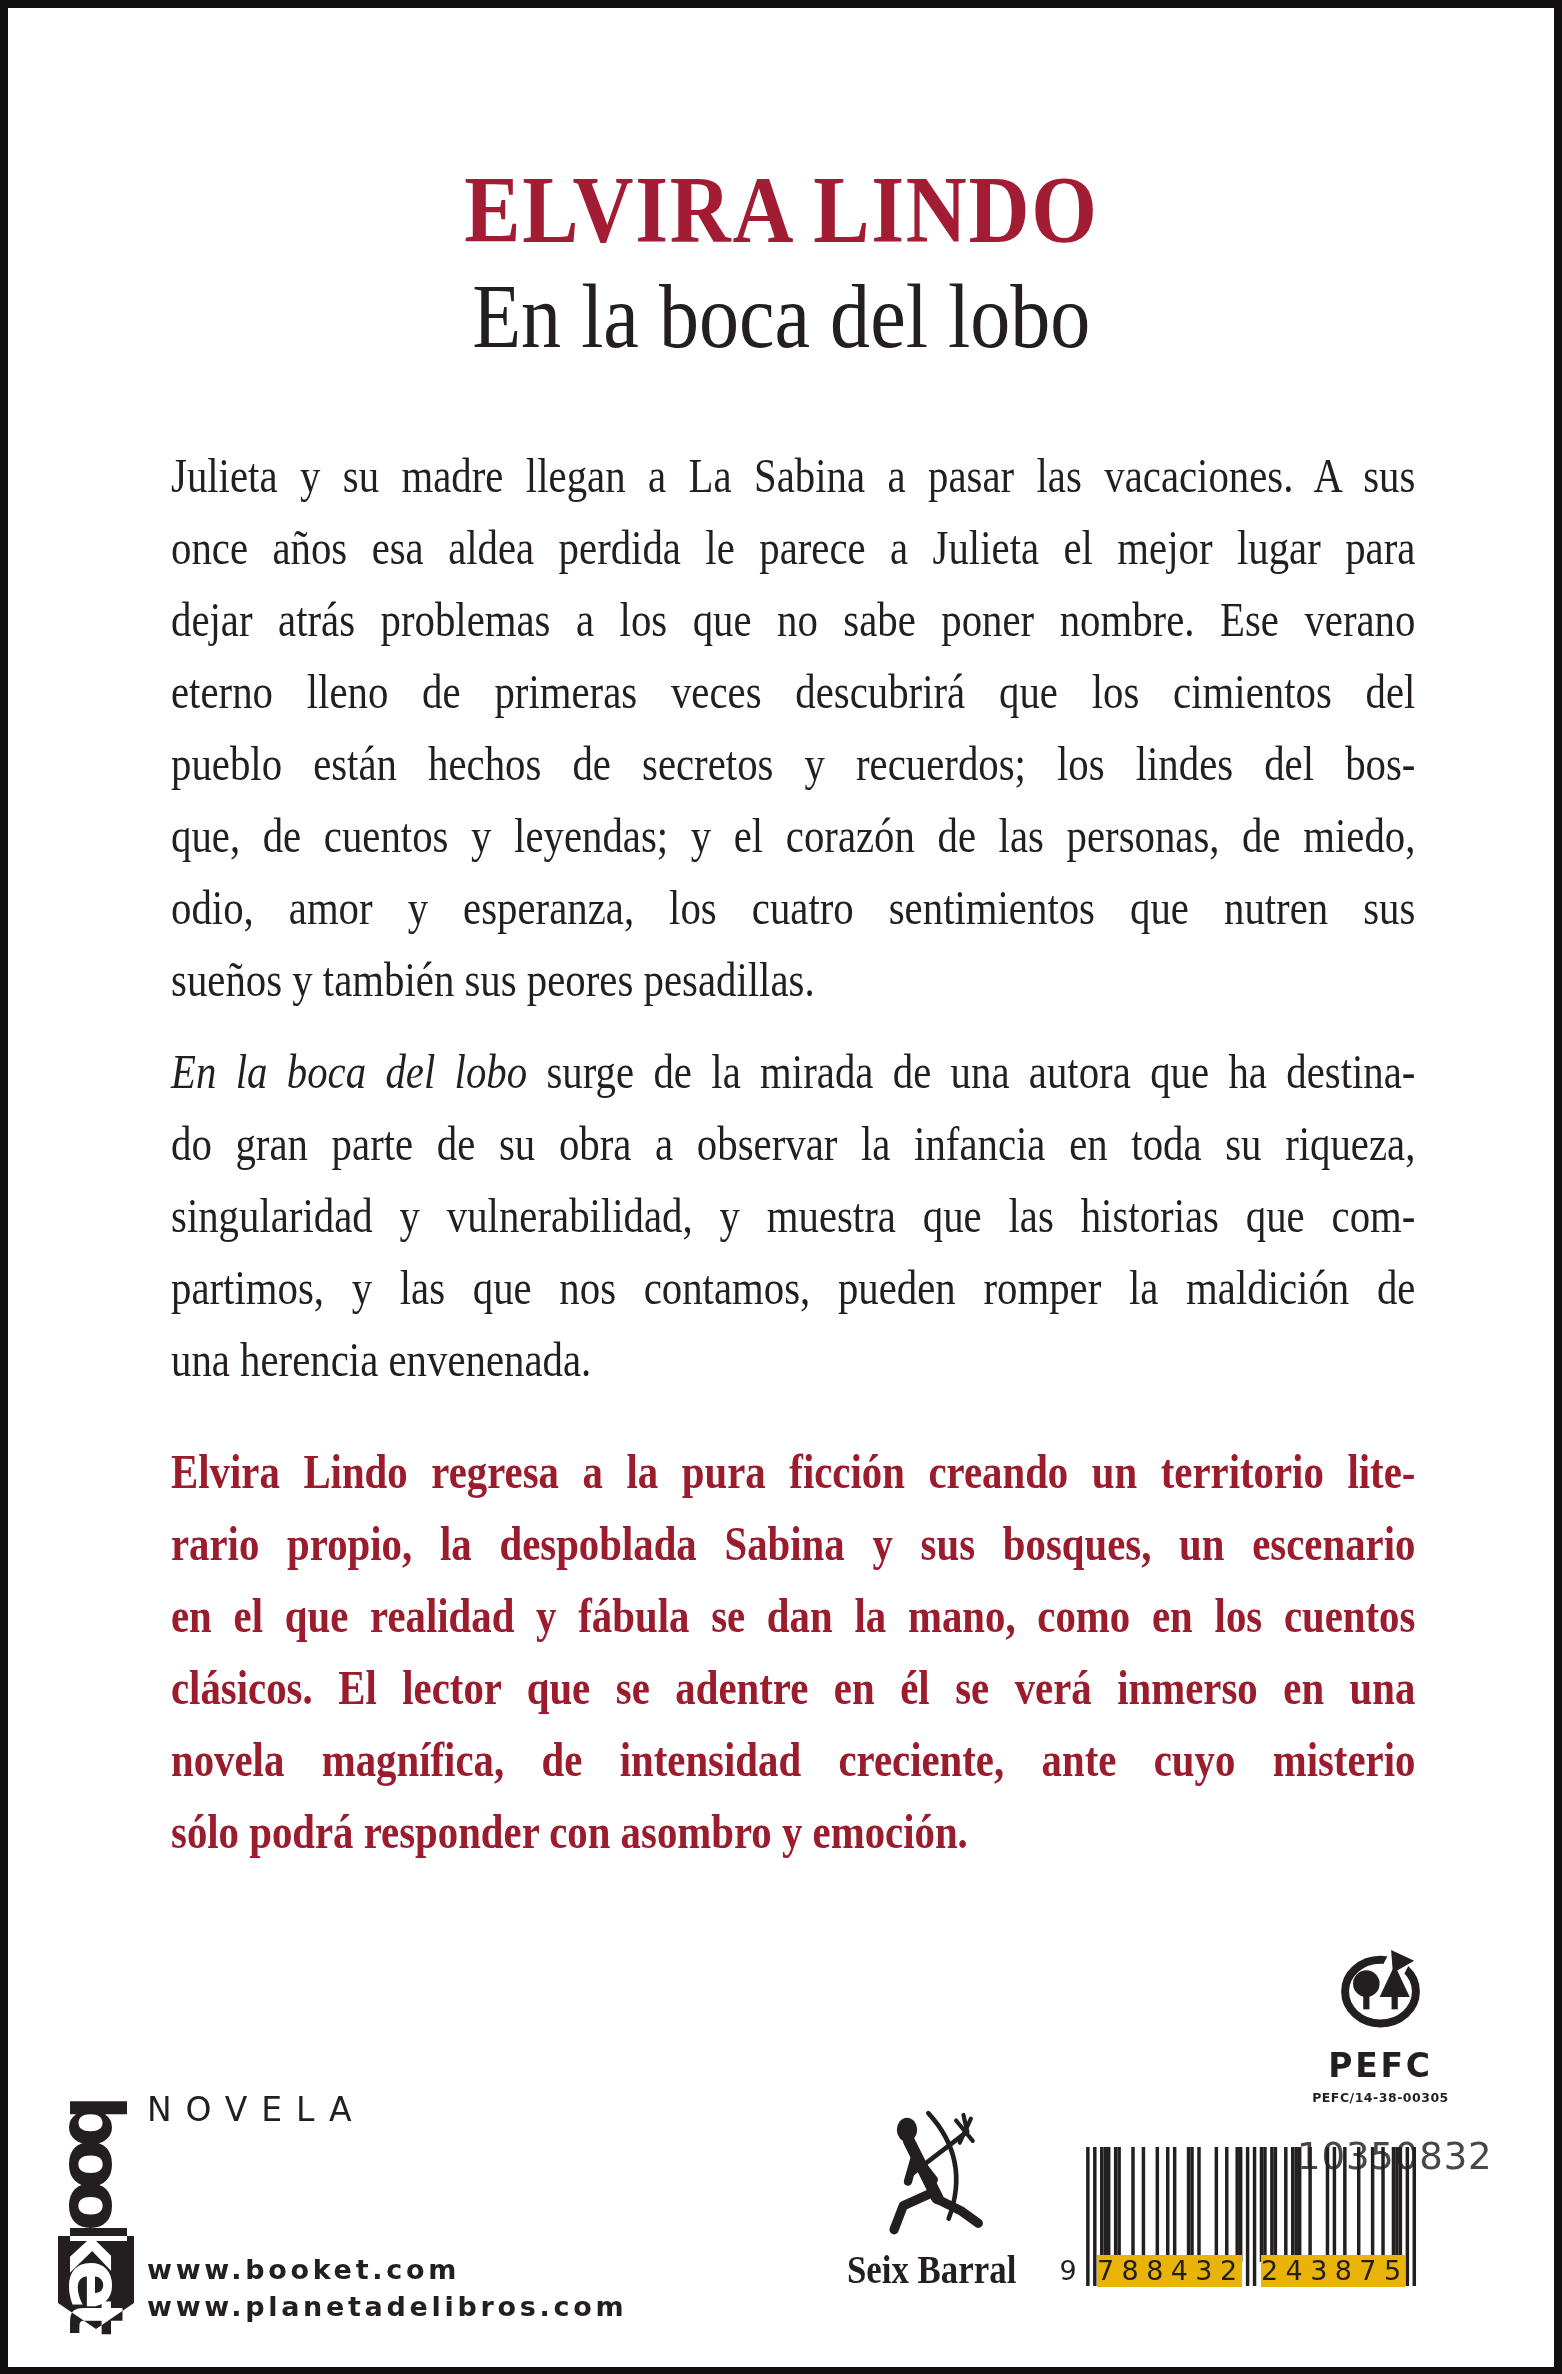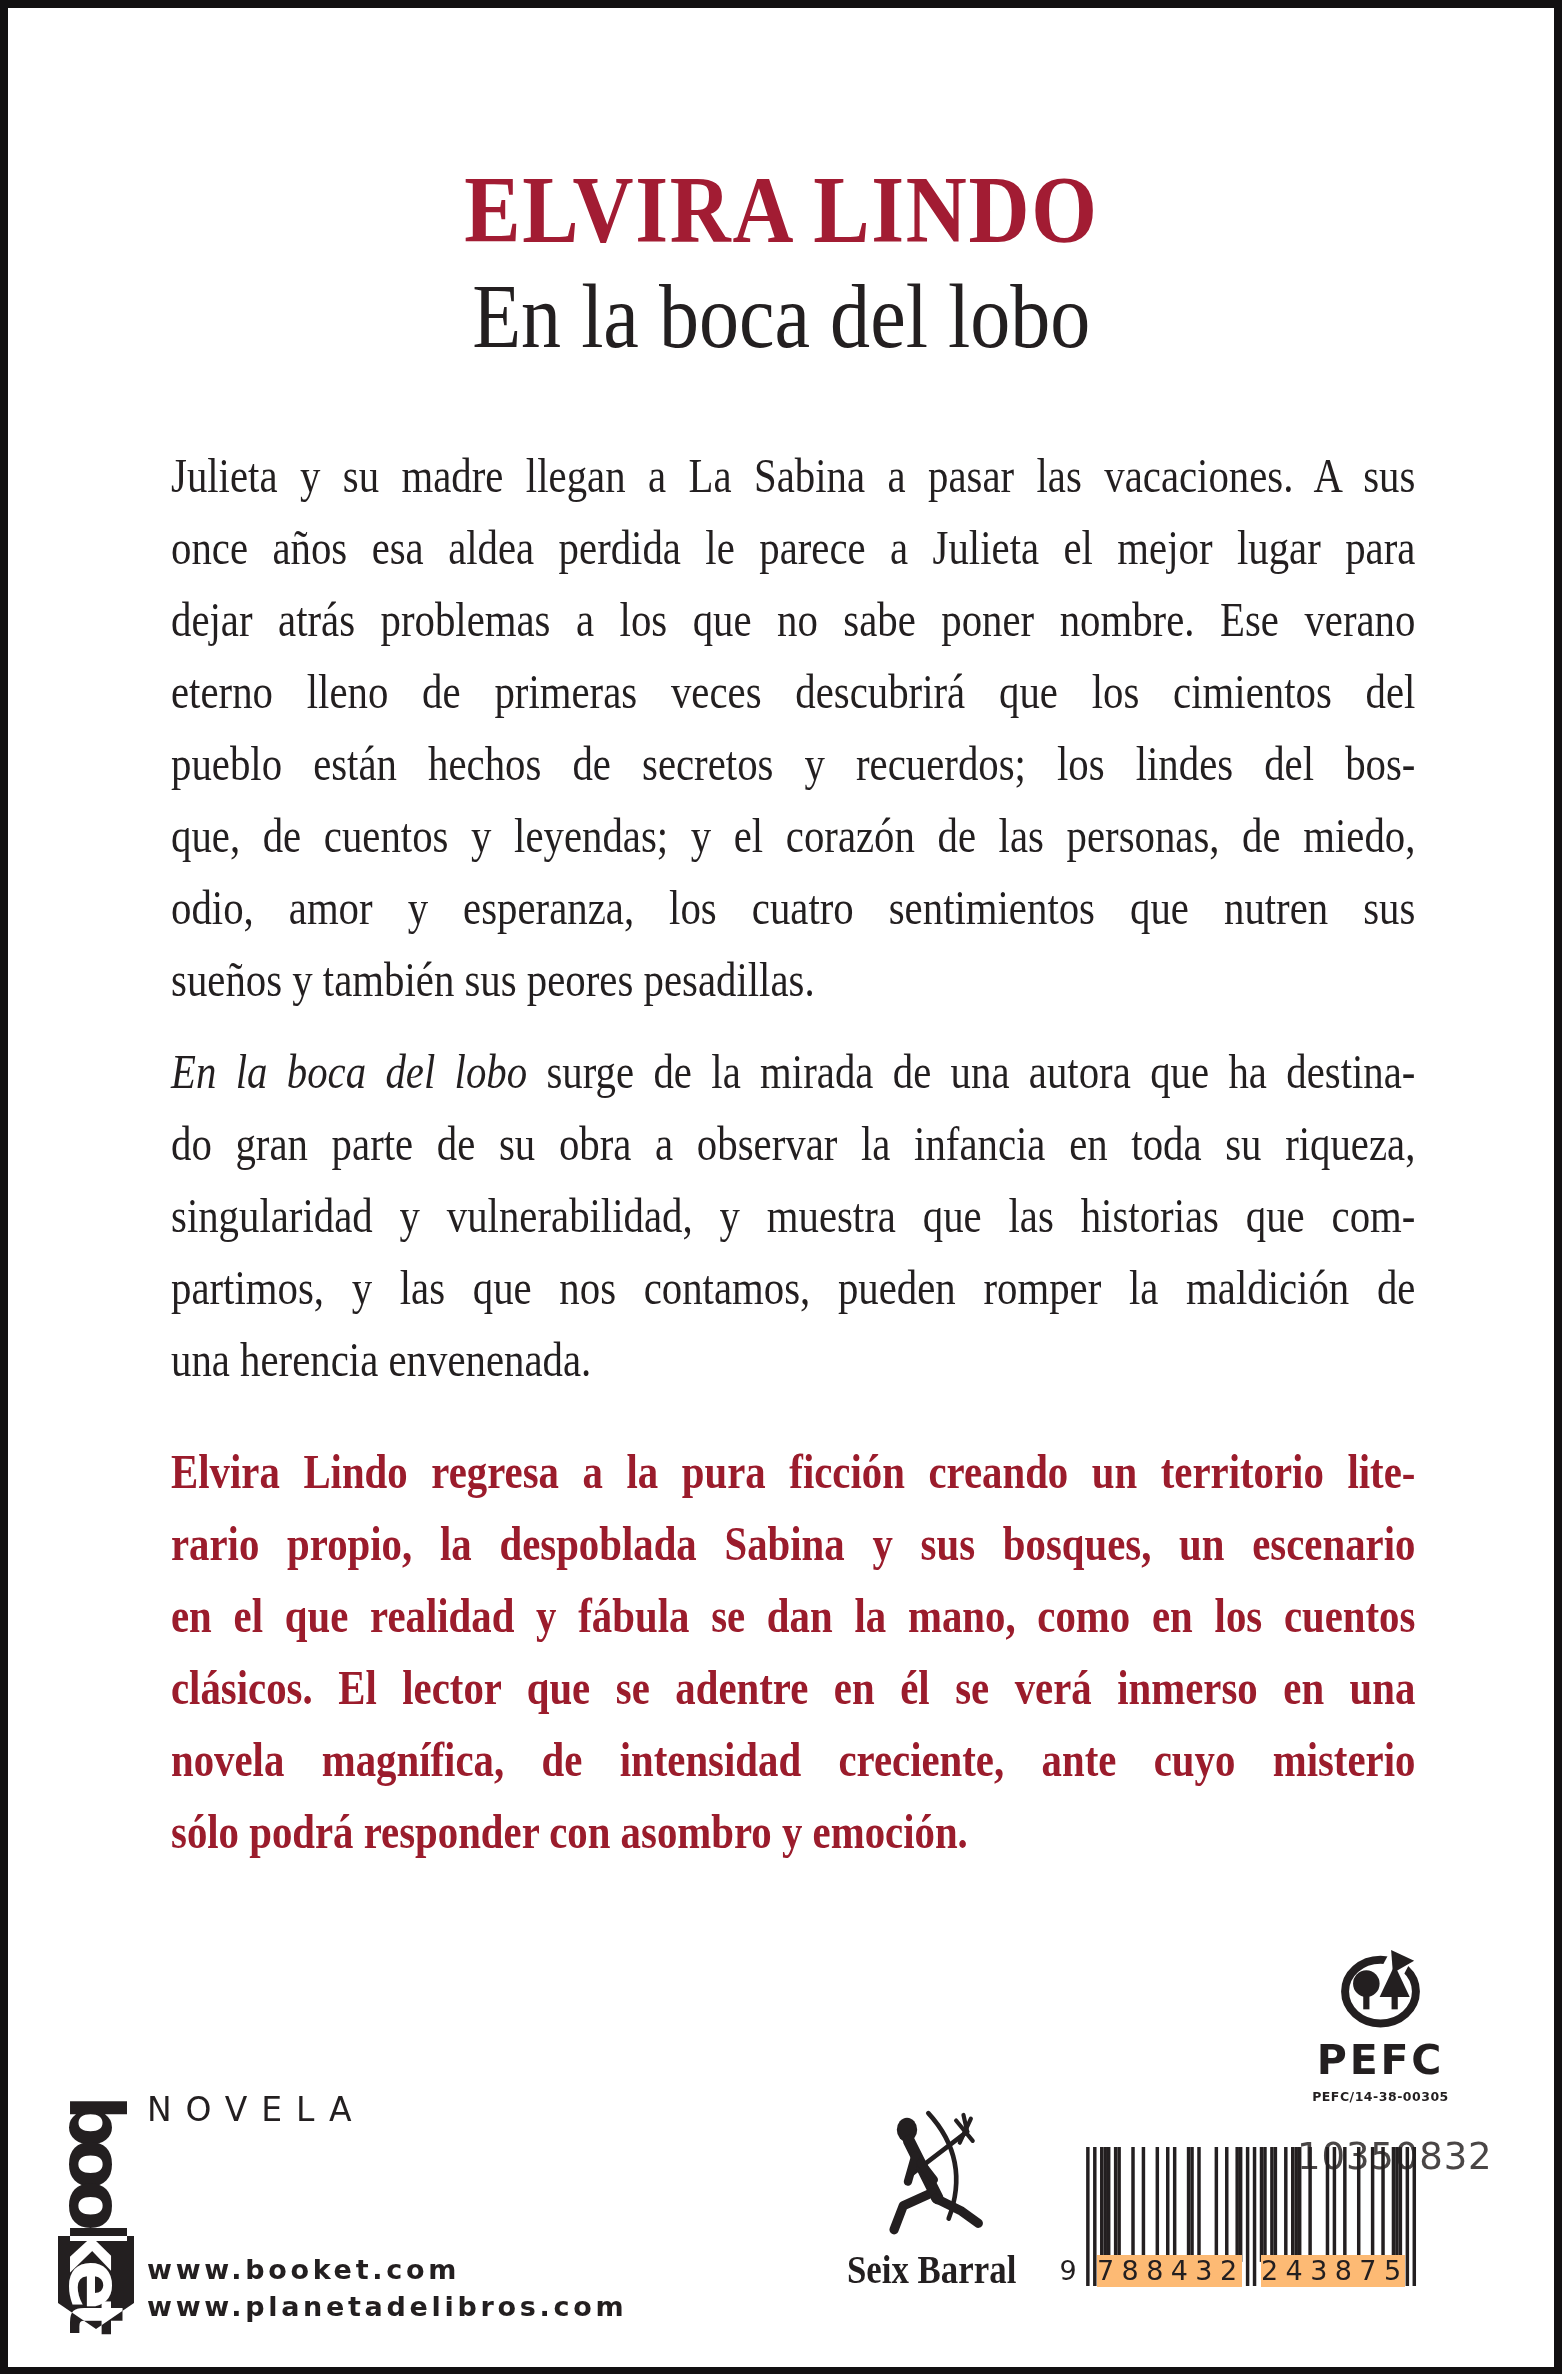--- a/index.html
+++ b/index.html
@@ -47,29 +47,29 @@
   .booket-mark .booket-word{top:-141px; color:#ffffff;}
   
   .seix{position:absolute; left:822px; top:2094px; width:204px; text-align:center;}
   .seix svg{display:block; margin:0 auto;}
   .seix-name{margin-top:10px; line-height:1;}
   .seix-name .squeeze{display:inline-block; transform:scaleX(.85); transform-origin:50% 50%;
     font-size:41px; font-weight:bold; color:var(--ink);}
   
   .pefc{position:absolute; left:1303px; top:1942px; width:139px; text-align:center; color:var(--ink);}
   .pefc svg{display:block; margin:0 auto;}
-  .pefc-word{font-size:41px; font-weight:bold; letter-spacing:2.8px; line-height:1; margin-top:5px;}
+  .pefc-word{font-size:33px; font-weight:bold; letter-spacing:2.8px; line-height:1; margin-top:14px;}
   .pefc-code{font-size:12.5px; font-weight:bold; letter-spacing:0.5px; line-height:1; margin-top:10px;}
   
   .product-code{position:absolute; left:1289px; top:2094px; width:130px; text-align:right;
     font-size:37px; color:#4a4646; letter-spacing:0.9px; line-height:1; font-weight:normal;margin-top:36px;}
   .barcode{position:absolute; left:1046px; top:2139px; width:365px; height:145px;}
   .barcode svg{position:absolute; left:32px; top:0;}
   .bc-digit{position:absolute; font-family:"DejaVu Sans", sans-serif; font-size:27px;
-    line-height:32px; color:var(--ink); background:#fdba74; text-align:center;}
+    line-height:32px; color:var(--ink); background:#eab308; text-align:center;}
   .bc-lead{left:0; top:108px; width:28px; background:transparent;}
   .bc-left{left:43px; top:108px; width:145px; letter-spacing:7.4px;}
   .bc-right{left:207px; top:108px; width:144px; letter-spacing:7.4px;}
 </style>
 </head>
 <body>
 
 <div class="page" style="--ink: #231f20; --red: #A21C33; --pred: #9B1C2C;">
 
   <div class="author">

